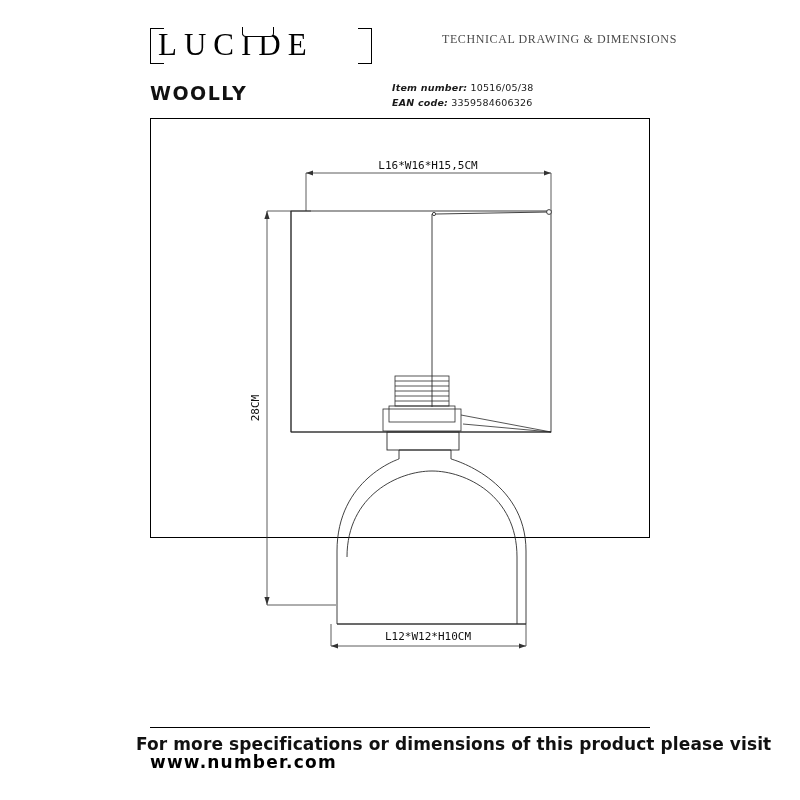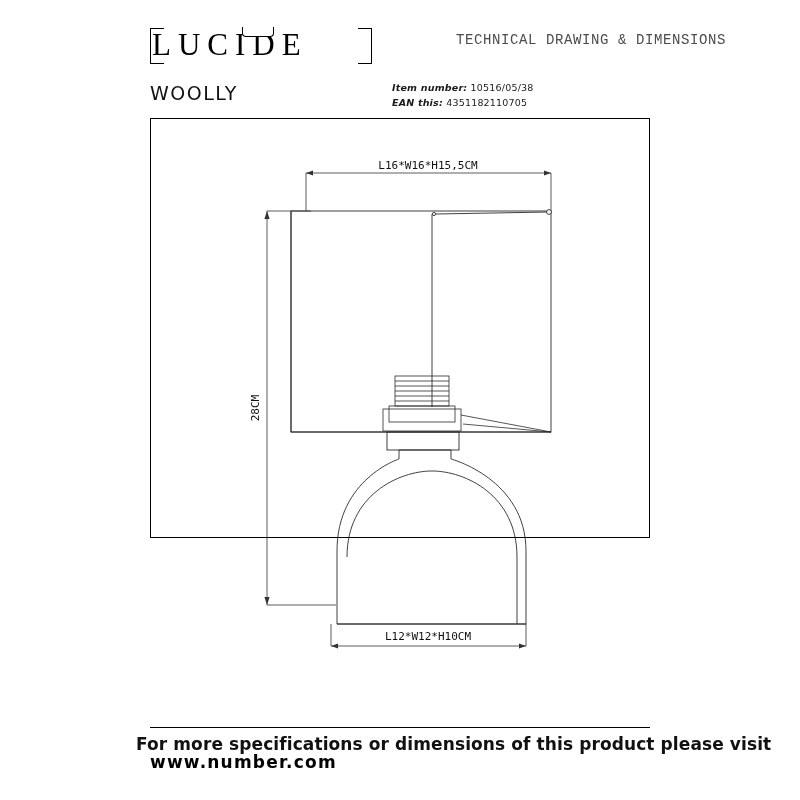--- a/index.html
+++ b/index.html
@@ -29,21 +29,21 @@
     top: 28px;
     width: 222px;
     height: 34px;
   }
   .brand-text {
     font-family: "Liberation Serif", serif;
     font-size: 31px;
     letter-spacing: 7px;
     color: #000;
     line-height: 34px;
-    padding-left: 2px;
+    padding-left: 8px;
     white-space: nowrap;
   }
   .brand-bracket-l, .brand-bracket-r {
     position: absolute;
     top: 0;
     width: 13px;
     height: 34px;
     border-top: 1.5px solid #000;
     border-bottom: 1.5px solid #000;
   }
@@ -57,34 +57,34 @@
     height: 9px;
     background: #ffffff;
     border-left: 1.5px solid #000;
     border-right: 1.5px solid #000;
     border-bottom: 1.5px solid #000;
     border-radius: 0 0 4px 4px;
   }
 
   .tech-label {
     position: absolute;
-    left: 456px;
+    left: 442px;
     top: 32px;
-    font-size: 14px;
+    font-size: 12px;
     letter-spacing: 0.6px;
     color: #4b4b4b;
-    font-family: Liberation Mono, monospace;
+    font-family: Liberation Serif, serif;
   }
 
   .product-name {
     position: absolute;
     left: 150px;
     top: 82px;
     font-size: 19px;
-    font-weight: normal;
+    font-weight: bold;
     letter-spacing: 1.5px;
     color: #111;
   }
 
   .item-line, .ean-line {
     position: absolute;
     left: 392px;
     font-size: 9.5px;
     color: #1a1a1a;
     letter-spacing: 0.2px;
@@ -154,22 +154,22 @@
   <div class="tech-label">TECHNICAL DRAWING &amp; DIMENSIONS</div>
 
   <div class="product-name">WOOLLY</div>
 
   <div class="item-line">
     <b>Item number:</b>
     <span class="mono-val">10516/05/38</span>
   </div>
 
   <div class="ean-line">
-    <b>EAN this:</b>
-    <span class="mono-val">4351182110705</span>
+    <b>EAN code:</b>
+    <span class="mono-val">3359584606326</span>
   </div>
 </div>
 
 <div class="frame">
   <svg class="drawing" viewBox="0 0 500 592">
 
     <g stroke="#333" stroke-width="0.8" fill="none">
 
       <line x1="155" y1="54" x2="400" y2="54"></line>
 

